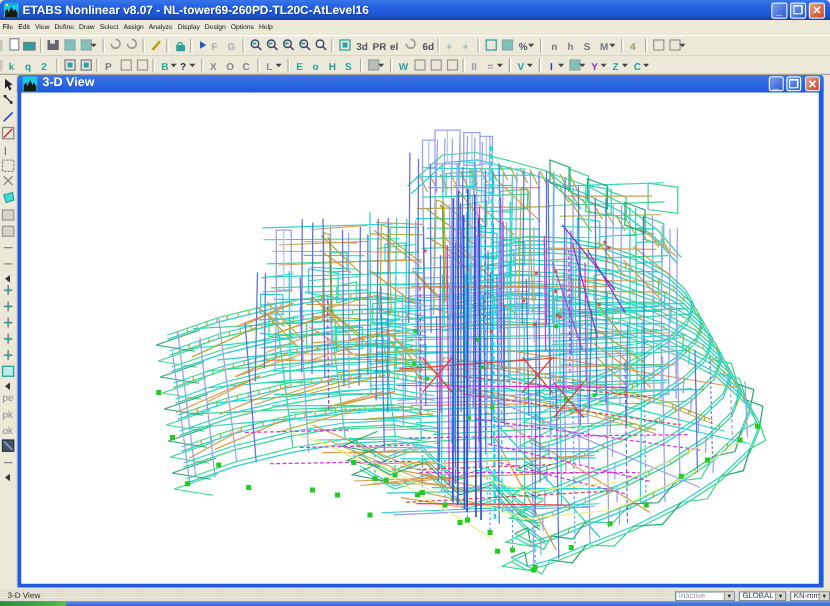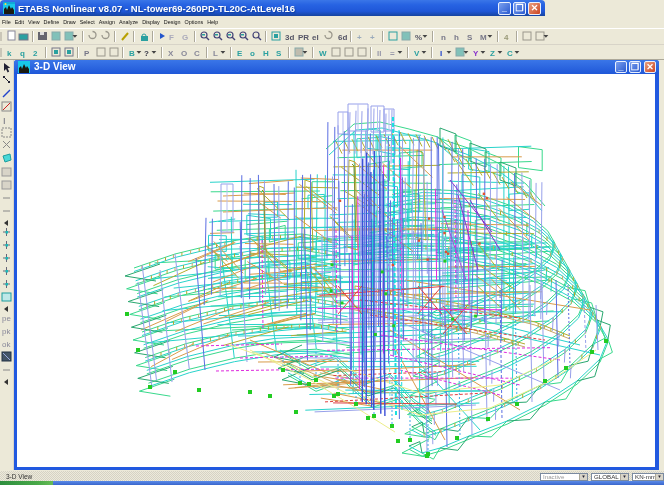--- a/index.html
+++ b/index.html
@@ -1,16 +1,16 @@
 <!DOCTYPE html>
 <html><head><meta charset="utf-8"><style>
 *{margin:0;padding:0;box-sizing:border-box}
 html,body{width:664px;height:485px;overflow:hidden;font-family:"Liberation Sans",sans-serif;background:#ece9d8}
 .abs{position:absolute}
-#title{left:0;top:0;width:545px;height:16px;background:linear-gradient(180deg,#3a76e8 0%,#2763e2 30%,#1f57d8 70%,#16449f 100%);border-radius:4px 4px 0 0;color:#fff;font-weight:bold;font-size:9.5px;line-height:16px}
+#title{left:0;top:0;width:664px;height:16px;background:linear-gradient(180deg,#3a76e8 0%,#2763e2 30%,#1f57d8 70%,#16449f 100%);border-radius:4px 4px 0 0;color:#fff;font-weight:bold;font-size:9.5px;line-height:16px}
 #title .ic{position:absolute;left:3px;top:2px;width:12px;height:12px}
 #title .tt{position:absolute;left:18px;top:1px;white-space:nowrap;text-shadow:1px 1px 1px #1040a0}
 .wbtn{position:absolute;top:2px;width:13px;height:13px;border-radius:2px;border:1px solid #e8f0ff;color:#fff;font-size:9px;line-height:11px;text-align:center;font-weight:bold}
 .bmin{background:linear-gradient(135deg,#7aa0ee,#2a5ad0)}
 .bmax{background:linear-gradient(135deg,#7aa0ee,#2a5ad0)}
 .bcls{background:linear-gradient(135deg,#e8a080,#cc4422)}
 #menubar{left:0;top:16px;width:664px;height:12px;background:#ece9d8;font-size:5.4px;color:#111}
 .mi{padding:0 2px;line-height:12px;display:inline-block}
 #tb1{left:0;top:28px;width:664px;height:17px;background:#ece9d8;border-top:1px solid #fff;border-bottom:1px solid #d8d4c8}
 #tb2{left:0;top:45px;width:664px;height:15px;background:#ece9d8;border-bottom:1px solid #aca899}

